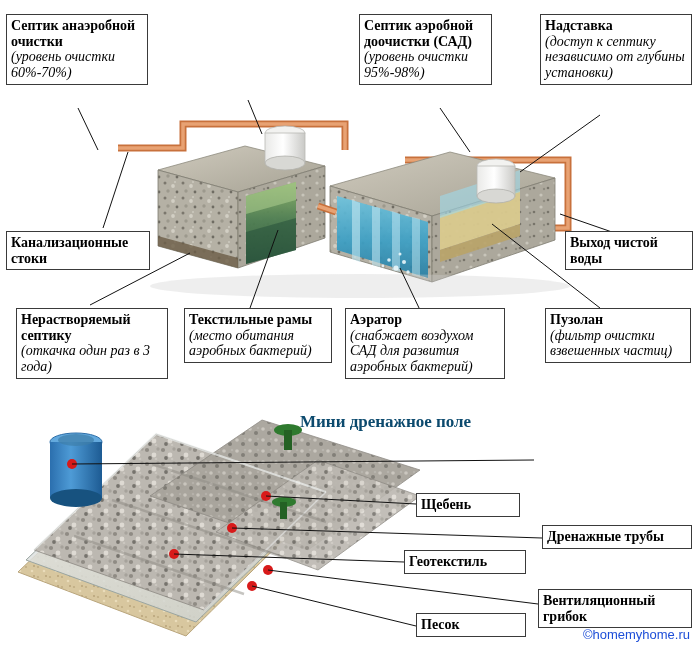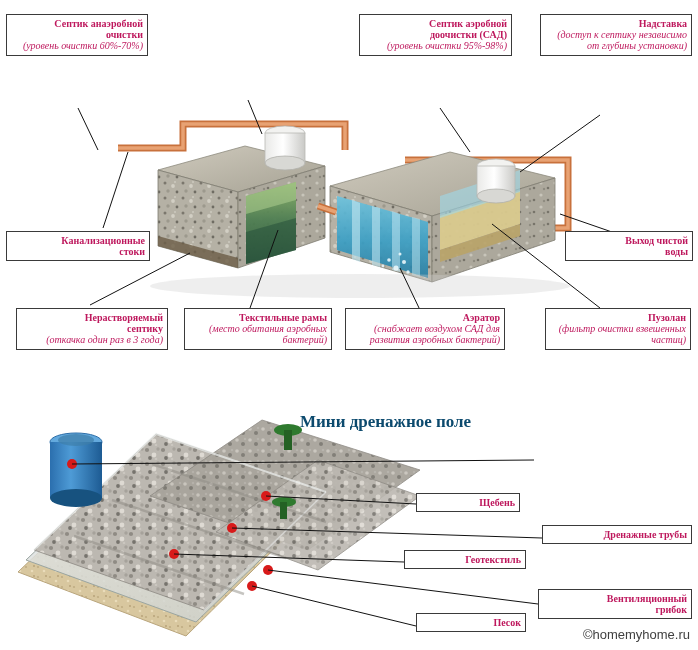--- a/index.html
+++ b/index.html
@@ -19,25 +19,25 @@
     height: 650px;
     overflow: hidden;
   }
 
   
   .callout {
     position: absolute;
     box-sizing: border-box;
     border: 1px solid #3a3a3a;
     background: #ffffff;
-    text-align: right;
+    text-align: left;
     line-height: 1.12;
     padding: 3px 4px;
-    font-size: 10px;
-    color: #be185d;
+    font-size: 14px;
+    color: #000000;
     z-index: 40;
   }
   .callout b {
     font-weight: bold;
     font-style: normal;
   }
   .callout i {
     font-style: italic;
     font-weight: normal;
   }
@@ -65,21 +65,21 @@
     font-weight: bold;
     color: #0c4a6e;
     z-index: 45;
     white-space: nowrap;
   }
   .watermark {
     position: absolute;
     right: 8px;
     bottom: 8px;
     font-size: 13px;
-    color: #404040;
+    color: #1d4ed8;
     z-index: 60;
     font-family: "Liberation Sans", sans-serif;
   }
 </style>
 </head>
 <body>
 
 <div id="stage">
 
   <svg id="scene-top" viewBox="0 0 698 400">
@@ -210,21 +210,21 @@
     </g>
   </svg>
 
   <div class="callout" style="left:6px; top:14px; width:142px;">
     <b>Септик анаэробной</b><br>
     <b>очистки</b><br>
     <i>(уровень очистки 60%-70%)</i>
   </div>
 
 
-  <div class="callout" style="left:359px; top:14px; width:153px;">
+  <div class="callout" style="left:359px; top:14px; width:133px;">
     <b>Септик аэробной</b><br>
     <b>доочистки (САД)</b><br>
     <i>(уровень очистки 95%-98%)</i>
   </div>
 
   <div class="callout" style="left:540px; top:14px; width:152px;">
     <b>Надставка</b><br>
     <i>(доступ к септику независимо от глубины установки)</i>
   </div>
 

